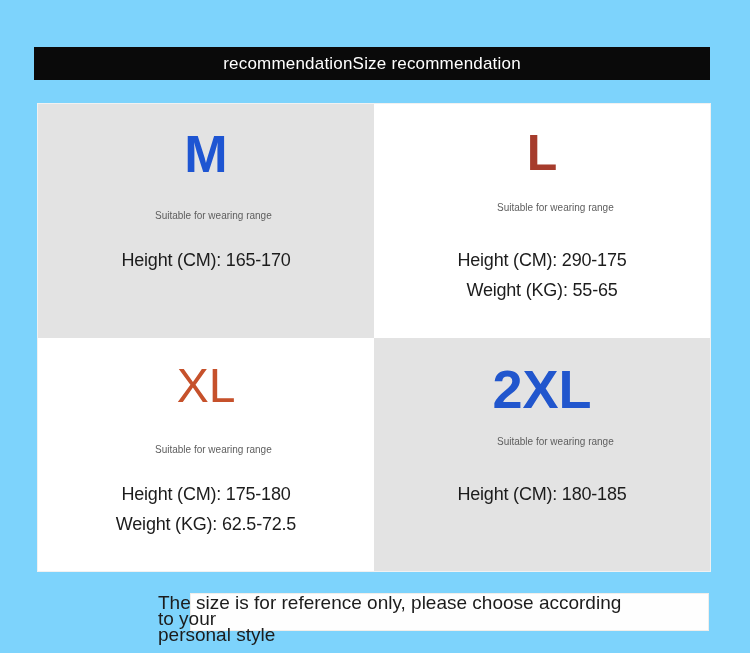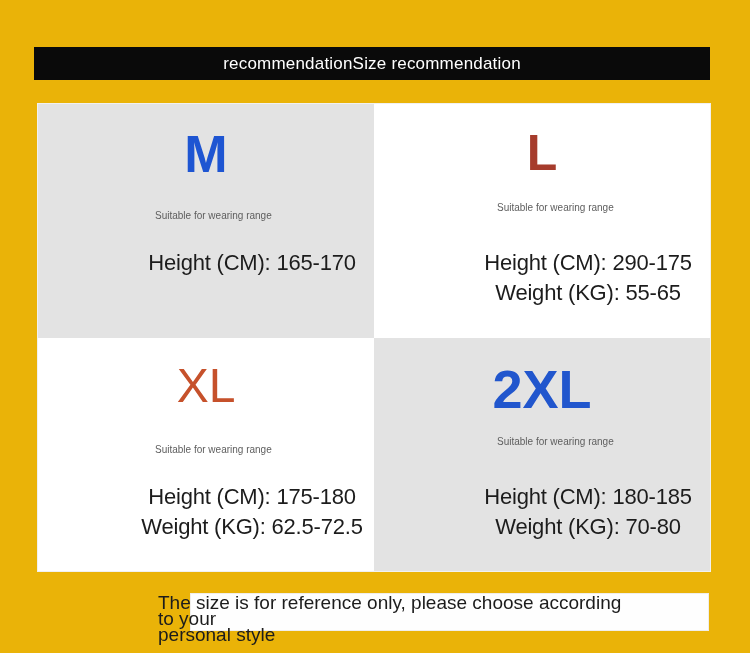--- a/index.html
+++ b/index.html
@@ -5,21 +5,21 @@
   html, body {
     margin: 0;
     padding: 0;
     background: #ffffff;
     font-family: "Liberation Sans", sans-serif;
   }
   .canvas {
     position: relative;
     width: 750px;
     height: 653px;
-    background: #eab308;
+    background: #7dd3fc;
     overflow: hidden;
   }
   .banner {
     position: absolute;
     left: 34px;
     top: 47px;
     width: 676px;
     height: 33px;
     background: #0a0a0a;
     color: #ffffff;
@@ -72,23 +72,22 @@
     top: 95px;
     left: 123px;
     width: 162px;
   }
   .metric {
     position: absolute;
     left: 0;
     width: 100%;
     text-align: center;
     color: #1c1c1c;
-    font-size: 22px;
+    font-size: 18px;
     letter-spacing: -0.2px;
-    padding-left: 46px;
   }
   .metric.height { top: 146px; }
   .metric.weight { top: 176px; }
   .footer-box {
     position: absolute;
     left: 190px;
     top: 593px;
     width: 517px;
     height: 36px;
     border: 1px solid #f0eeeb;
@@ -132,21 +131,20 @@
       <div class="size-label" style="color: rgb(198, 81, 43);">XL</div>
       <div class="subtitle sub-left">Suitable for wearing range</div>
       <div class="metric height">Height (CM): 175-180</div>
       <div class="metric weight">Weight (KG): 62.5-72.5</div>
     </div>
 
     <div class="cell c3" style="background-color: rgb(227, 227, 227);">
       <div class="size-label" style="color: rgb(33, 86, 205);">2XL</div>
       <div class="subtitle sub-right">Suitable for wearing range</div>
       <div class="metric height">Height (CM): 180-185</div>
-      <div class="metric weight">Weight (KG): 70-80</div>
     </div>
 
   </div>
 
   <div class="footer-box"></div>
   <div class="footer">
     <div>The size is for reference only, please choose according to your</div>
     <div>personal style</div>
   </div>
 

